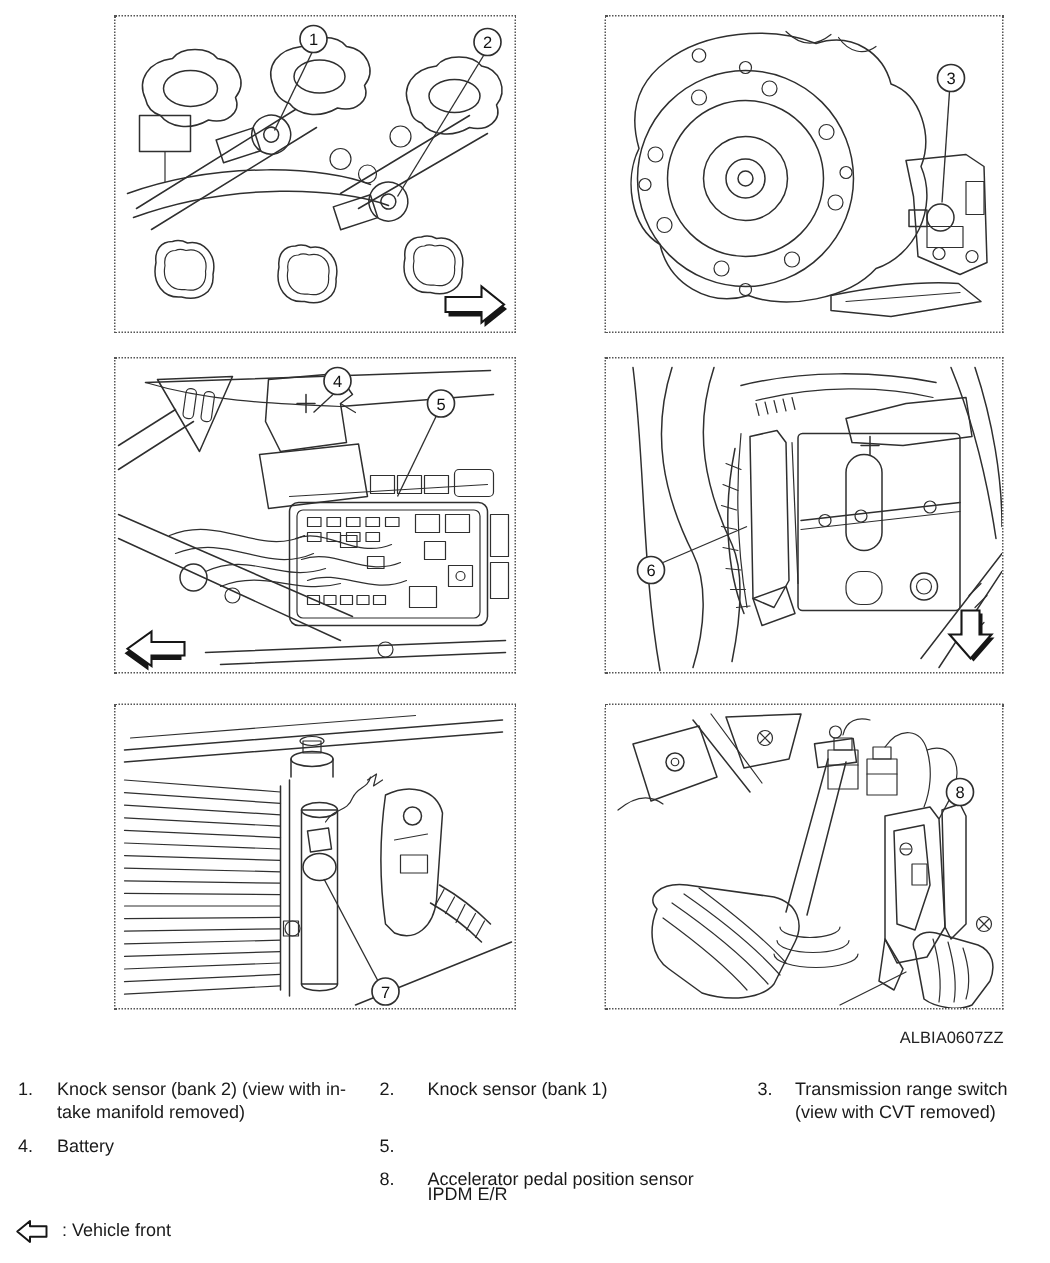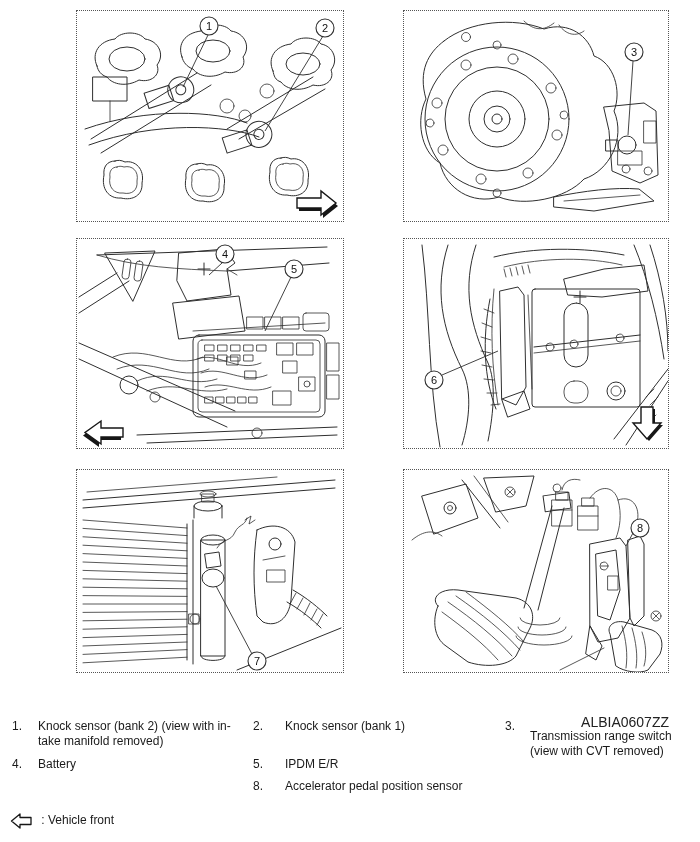--- a/index.html
+++ b/index.html
@@ -12,23 +12,22 @@
   }
   .panel svg { display:block; width:100%; height:100%; }
   .ln  { fill:none; stroke:#2f2f2f; stroke-width:1; stroke-linecap:round; stroke-linejoin:round; }
   .ln2 { fill:none; stroke:#2f2f2f; stroke-width:0.8; stroke-linecap:round; stroke-linejoin:round; }
   .ldr { fill:none; stroke:#2f2f2f; stroke-width:0.9; }
   .co  { fill:#fff; stroke:#2f2f2f; stroke-width:1.1; }
   .cot { font:11px "Liberation Sans", sans-serif; text-anchor:middle; fill:#111; }
   .arrow-shadow { fill:#161616; stroke:none; }
   .arrow-body   { fill:#fff; stroke:#161616; stroke-width:1.4; stroke-linejoin:miter; }
   .figure-code {
-    position:absolute; top:686px; right:31px; font-size:14px; color:#222;
+    position:absolute; top:686px; right:31px; font-size:11px; color:#222;
     font-family:"Liberation Sans", sans-serif;
-    margin-top:28px;
   }
   .legend-item { position:absolute; font-size:12px; line-height:14.5px; }
   .legend-item .num { display:inline-block; vertical-align:top; }
   .legend-item .lbl { display:inline-block; vertical-align:top; white-space:pre-line; }
 </style>
 </head>
 <body>
 
 <div class="page">
 
@@ -481,28 +480,28 @@
   <div class="figure-code">ALBIA0607ZZ</div>
 
   <div class="legend-item" style="left:12px; top:719px; width:242px;">
     <span class="num" style="width:26px;">1.</span><span class="lbl" style="width:212px;">Knock sensor (bank 2) (view with in-
 take manifold removed)</span>
   </div>
   <div class="legend-item" style="left:253px; top:719px; width:250px;">
     <span class="num" style="width:32px;">2.</span><span class="lbl" style="width:215px;">Knock sensor (bank 1)</span>
   </div>
   <div class="legend-item" style="left:505px; top:719px; width:193px;">
-    <span class="num" style="width:25px;">3.</span><span class="lbl" style="width:166px;margin-top:10px;">Transmission range switch
+    <span class="num" style="width:25px;">3.</span><span class="lbl" style="width:166px;">Transmission range switch
 (view with CVT removed)</span>
   </div>
   <div class="legend-item" style="left:12px; top:757px; width:242px;">
     <span class="num" style="width:26px;">4.</span><span class="lbl" style="width:212px;">Battery</span>
   </div>
   <div class="legend-item" style="left:253px; top:757px; width:250px;">
-    <span class="num" style="width:32px;">5.</span><span class="lbl" style="width:215px;">IPDM E/R</span>
+    <span class="num" style="width:32px;">5.</span><span class="lbl" style="width:215px;margin-top:32px;">IPDM E/R</span>
   </div>
   <div class="legend-item" style="left:253px; top:779px; width:260px;">
     <span class="num" style="width:32px;">8.</span><span class="lbl" style="width:220px;">Accelerator pedal position sensor</span>
   </div>
 
   <div class="legend-item" style="left:10px; top:813px;">
     <svg width="22" height="16" viewBox="0 0 22 16" style="vertical-align:-3px;">
       <path d="M21,4.5 L10,4.5 L10,1 L1.5,8 L10,15 L10,11.5 L21,11.5 Z" fill="#fff" stroke="#161616" stroke-width="1.3" stroke-linejoin="round"></path>
     </svg>
     <span class="lbl" style="margin-left:6px;">: Vehicle front</span>

